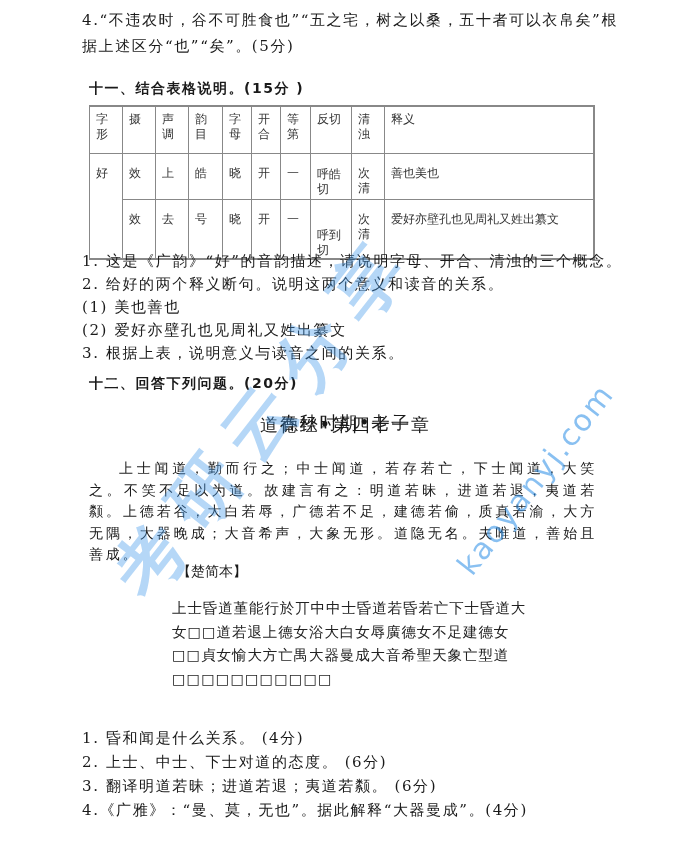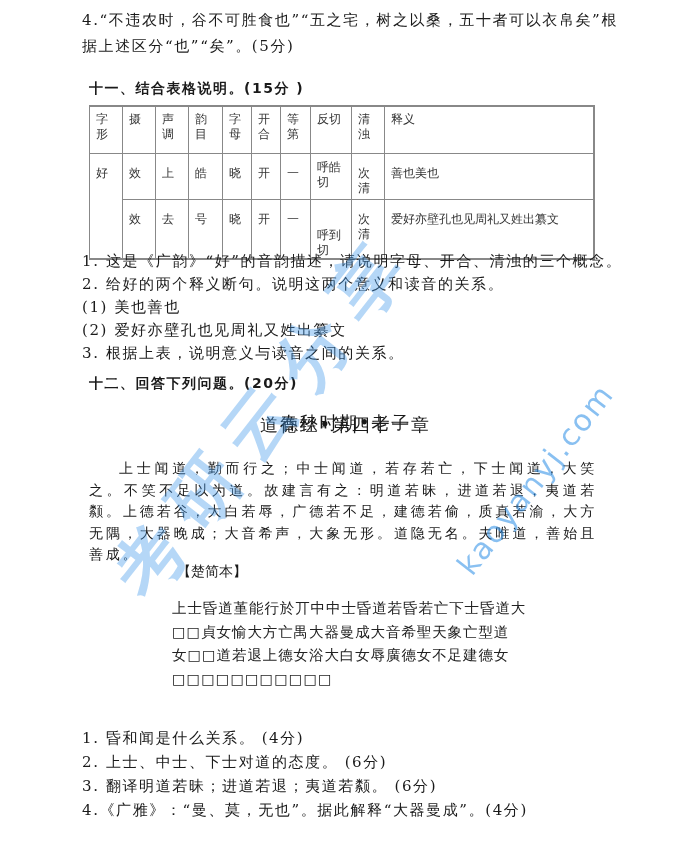--- a/index.html
+++ b/index.html
@@ -59,21 +59,21 @@
     <th><span>释义</span></th>
   </tr>
   <tr class="r1">
     <td rowspan="2" style="padding-top:12px;">好</td>
     <td style="padding-top:12px;">效</td>
     <td style="padding-top:12px;">上</td>
     <td style="padding-top:12px;">皓</td>
     <td style="padding-top:12px;">晓</td>
     <td style="padding-top:12px;">开</td>
     <td style="padding-top:12px;">一</td>
-    <td style="padding-top:6px;"><span>呼皓</span><br><span>切</span></td>
+    <td style="padding-top:13px;"><span>呼皓</span><br><span>切</span></td>
     <td style="padding-top:12px;"><span>次</span><br><span>清</span></td>
     <td style="padding-top:12px;">善也美也</td>
   </tr>
   <tr class="r2">
     <td style="padding-top:12px;">效</td>
     <td style="padding-top:12px;">去</td>
     <td style="padding-top:12px;">号</td>
     <td style="padding-top:12px;">晓</td>
     <td style="padding-top:12px;">开</td>
     <td style="padding-top:12px;">一</td>
@@ -89,21 +89,21 @@
 <div class="line" style="top:297px;">(1) 美也善也</div>
 <div class="line" style="top:320px;">(2) 爱好亦壁孔也见周礼又姓出纂文</div>
 <div class="line" style="top:343px;">3. 根据上表，说明意义与读音之间的关系。</div>
 
 <div class="heading" style="top:375px;">十二、回答下列问题。(20分)</div>
 <div class="title-center" style="top:413px;">道德经•第四十一章</div>
 <div class="title-center" style="top:411px;">春秋时期•老子</div>
 <div class="para" style="top:458px;">上士闻道，勤而行之；中士闻道，若存若亡，下士闻道，大笑之。不笑不足以为道。故建言有之：明道若昧，进道若退，夷道若颣。上德若谷，大白若辱，广德若不足，建德若偷，质真若渝，大方无隅，大器晚成；大音希声，大象无形。道隐无名。夫唯道，善始且善成。</div>
 
 <div class="chujian-label">【楚简本】</div>
-<div class="chujian"><div>上士昏道堇能行於丌中中士昏道若昏若亡下士昏道大</div><div>□□貞女愉大方亡禺大器曼成大音希聖天象亡型道</div><div>女□□道若退上德女浴大白女辱廣德女不足建德女</div><div>□□□□□□□□□□□</div></div>
+<div class="chujian"><div>上士昏道堇能行於丌中中士昏道若昏若亡下士昏道大</div><div>女□□道若退上德女浴大白女辱廣德女不足建德女</div><div>□□貞女愉大方亡禺大器曼成大音希聖天象亡型道</div><div>□□□□□□□□□□□</div></div>
 
 <div class="line" style="top:728px;">1. 昏和闻是什么关系。 (4分)</div>
 <div class="line" style="top:752px;">2. 上士、中士、下士对道的态度。 (6分)</div>
 <div class="line" style="top:776px;">3. 翻译明道若昧；进道若退；夷道若颣。 (6分)</div>
 <div class="line" style="top:800px;">4.《广雅》：“曼、莫，无也”。据此解释“大器曼成”。(4分)</div>
 
 <div class="wm wm-cn">考研云分享</div>
 <div class="wm wm-url">kaoyanyj.com</div>
 
 </body></html>

